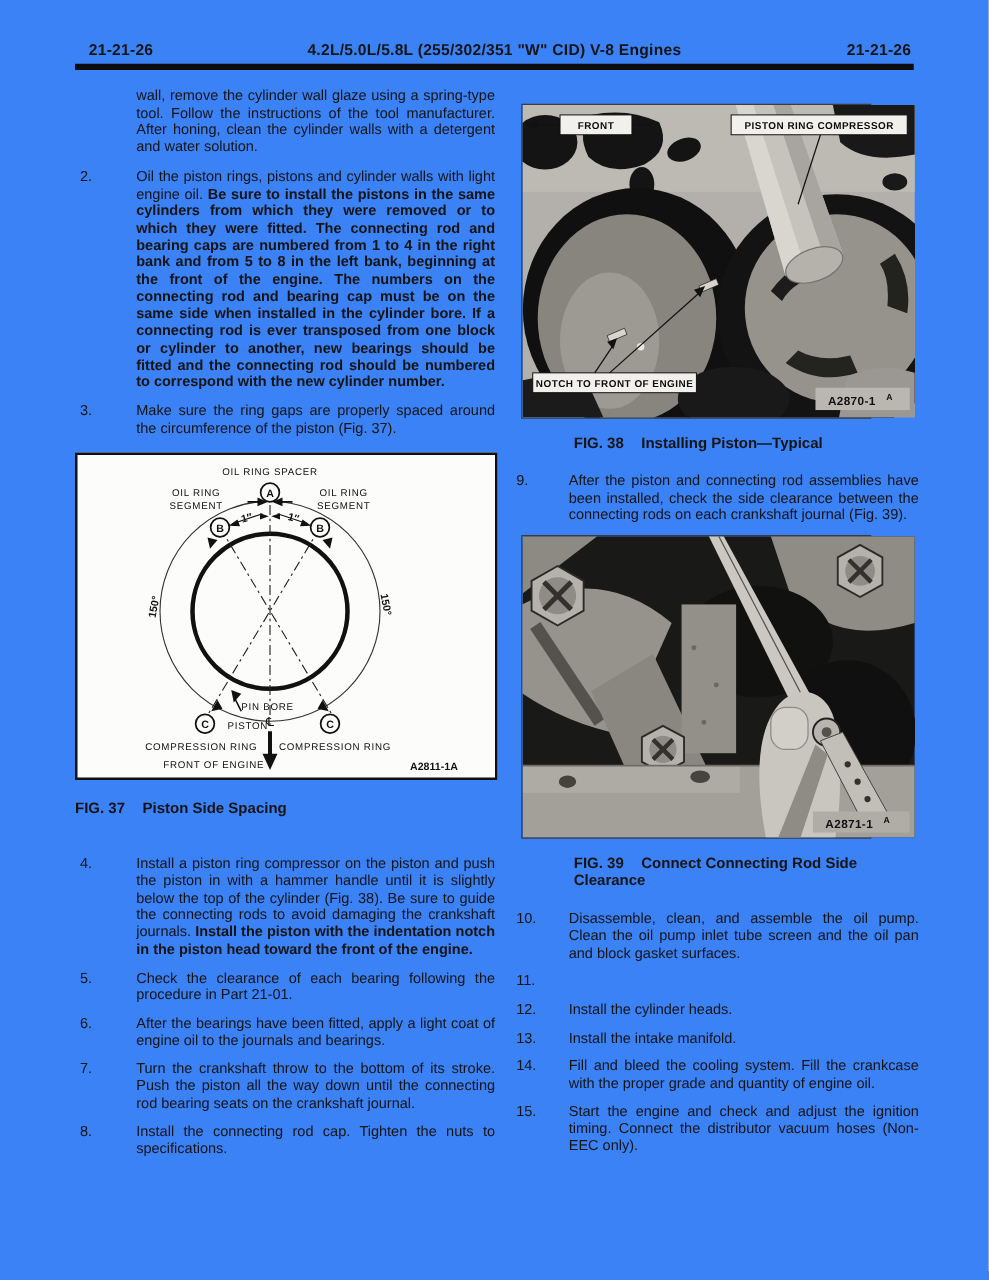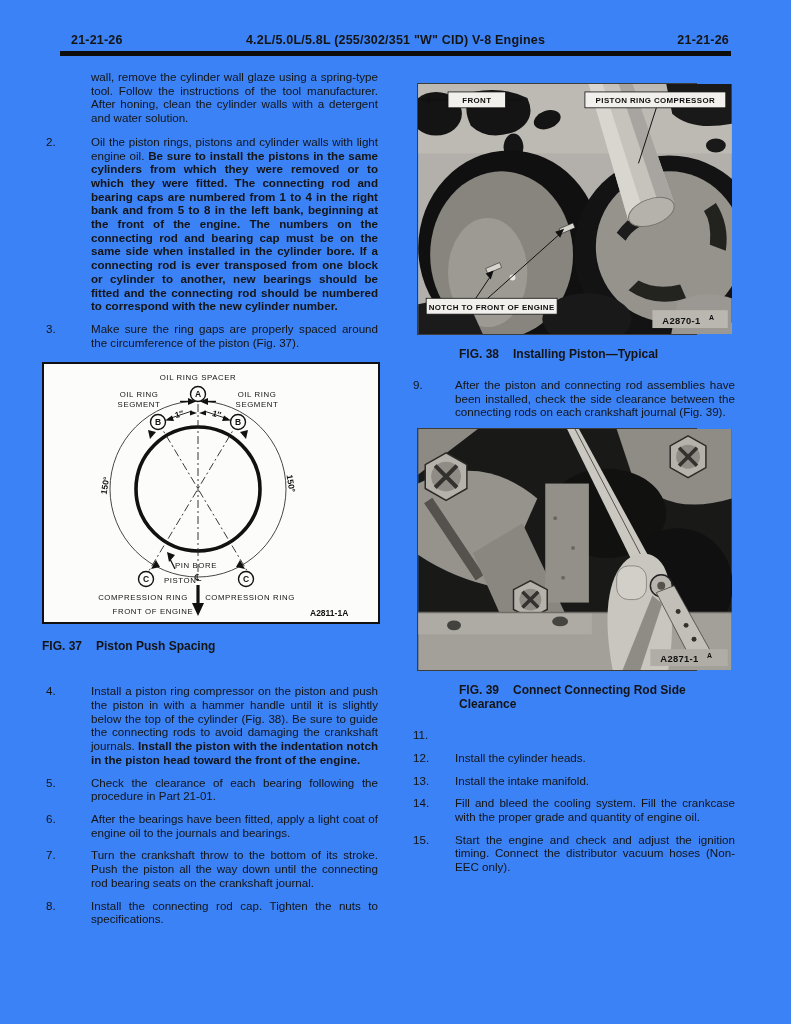--- a/index.html
+++ b/index.html
@@ -5,21 +5,21 @@
   html,body{margin:0;padding:0;background:#e9e9e7;}
   .page{position:relative;width:791px;height:1024px;margin:0 auto;background:#3b82f6;
         font-family:"Liberation Sans",sans-serif;color:#141414;overflow:hidden;}
   
   .hdr{position:absolute;top:33px;font-size:12.5px;font-weight:700;letter-spacing:.2px;}
   .hdr-left{left:71px;}
   .hdr-right{right:62px;}
   .hdr-title{left:0;right:0;text-align:center;}
   .hdr-rule{position:absolute;left:60px;top:51px;width:671px;height:5px;background:#0d0d0d;}
   
-  .col-left{position:absolute;left:42px;top:70px;width:336px;}
+  .col-left{position:absolute;left:60px;top:70px;width:336px;}
   .col-right{position:absolute;left:413px;top:83px;width:322px;}
   .cont{margin:0 0 10px 0;padding-left:49px;text-align:justify;font-size:11.6px;line-height:13.7px;}
   .step{display:flex;margin-bottom:9px;font-size:11.6px;line-height:13.7px;}
   .step .num{flex:0 0 49px;box-sizing:border-box;padding-left:4px;}
   .col-right .step .num{flex:0 0 42px;padding-left:0;}
   .step .body{flex:1;text-align:justify;}
   .b{font-weight:700;}
   
   .figbox{box-sizing:border-box;width:338px;height:262px;border:2px solid #101010;margin-top:13px;background:#fcfcfa;}
   .figbox svg{display:block;}
@@ -114,21 +114,21 @@
         <polygon points="123,188 131,191 125,198" fill="#111"></polygon>
         <text class="dlab" x="99" y="236" text-anchor="middle">COMPRESSION RING</text>
         <text class="dlab" x="206" y="236" text-anchor="middle">COMPRESSION RING</text>
         <text class="dlab" x="109" y="250" text-anchor="middle">FRONT OF ENGINE</text>
         <line x1="154" y1="221" x2="154" y2="240" stroke="#111" stroke-width="3.2"></line>
         <polygon points="154,252 148,239 160,239" fill="#111"></polygon>
         <text class="dlab-b" x="266" y="252">A2811-1A</text>
       </svg>
     </div>
     <div class="figcap">
-      <span>FIG. 37</span><span class="t">Piston Push Spacing</span>
+      <span>FIG. 37</span><span class="t">Piston Side Spacing</span>
     </div>
 
     <div>
 
         <div class="step">
           <span class="num">4.</span>
           <span class="body"><span>Install a piston ring compressor on the piston and push the piston in with a hammer handle until it is slightly below the top of the cylinder (Fig. 38). Be sure to guide the connecting rods to avoid damaging the crankshaft journals. </span><span class="b">Install the piston with the indentation notch in the piston head toward the front of the engine.</span></span>
         </div>
 
         <div class="step">
@@ -277,20 +277,24 @@
         <text class="pcode" x="244" y="235">A2871-1</text>
         <text x="291" y="231" font-size="7" font-weight="700" fill="#101010">A</text>
       </svg>
     </div>
     <div class="figcap">
       <span>FIG. 39</span><span class="t">Connect Connecting Rod Side Clearance</span>
     </div>
 
     <div>
 
+        <div class="step">
+          <span class="num">10.</span>
+          <span class="body"><span>Disassemble, clean, and assemble the oil pump. Clean the oil pump inlet tube screen and the oil pan and block gasket surfaces.</span><span class="b"></span></span>
+        </div>
 
         <div class="step">
           <span class="num">11.</span>
         </div>
 
         <div class="step">
           <span class="num">12.</span>
           <span class="body"><span>Install the cylinder heads.</span><span class="b"></span></span>
         </div>
 

